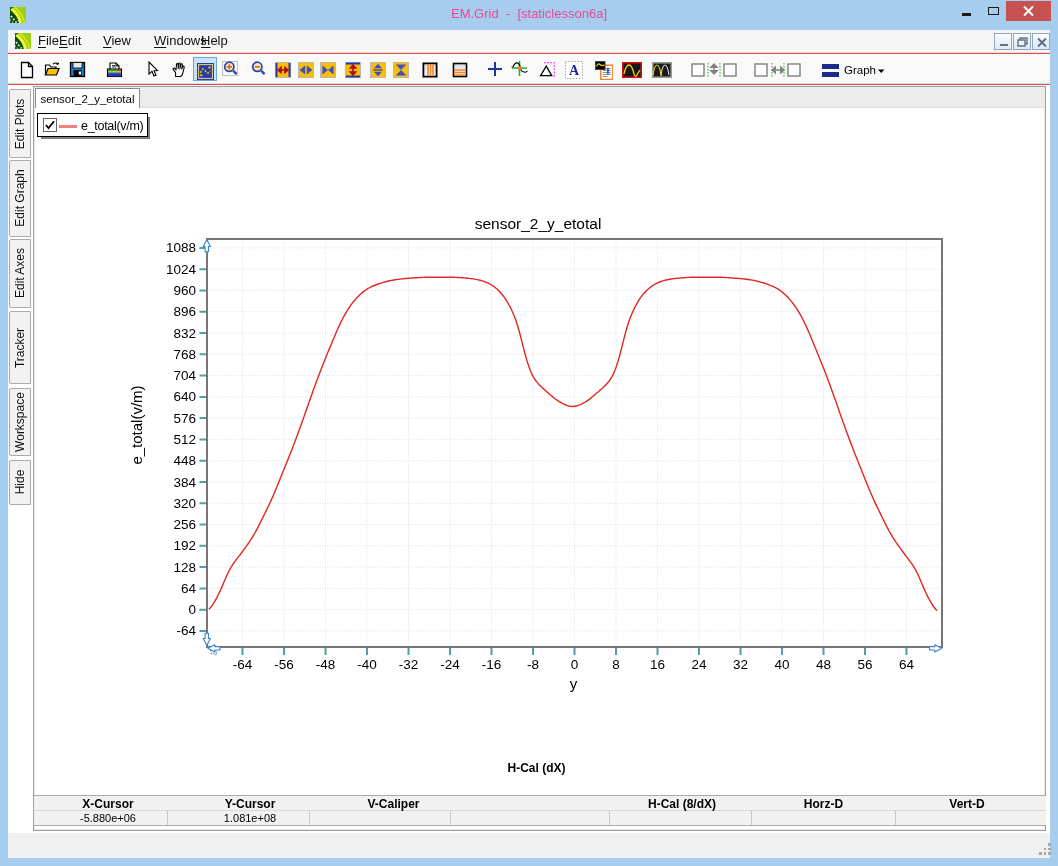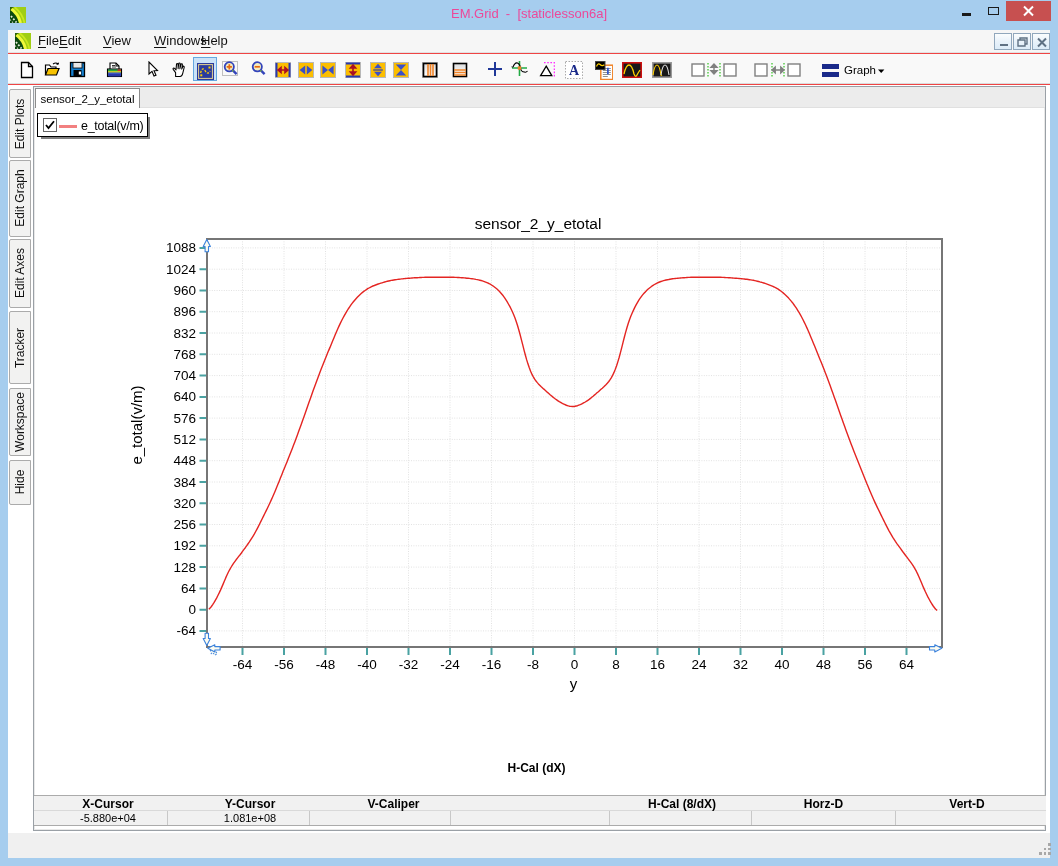--- a/index.html
+++ b/index.html
@@ -316,21 +316,21 @@
       </svg>
 <div class="abs" style="left:26px;top:710px;width:1012px;height:31px;background:#f1f1f1;border-top:1px solid #ababab;border-bottom:1px solid #ababab"></div>
       <div class="abs" style="left:26px;top:725px;width:1012px;height:1px;background:#d9d9d9"></div>
       <div class="hdrcell" style="left:100px;top:712px">X-Cursor</div>
       <div class="hdrcell" style="left:242px;top:712px">Y-Cursor</div>
       <div class="hdrcell" style="left:385.5px;top:712px">V-Caliper</div>
       <div class="hdrcell" style="left:528.5px;top:676px">H-Cal (dX)</div>
       <div class="hdrcell" style="left:674px;top:712px">H-Cal (8/dX)</div>
       <div class="hdrcell" style="left:815.5px;top:712px">Horz-D</div>
       <div class="hdrcell" style="left:959px;top:712px">Vert-D</div>
-      <div class="valcell" style="left:100px;top:727px">-5.880e+04</div>
+      <div class="valcell" style="left:100px;top:727px">-5.880e+06</div>
       <div class="valcell" style="left:242px;top:727px">1.081e+08</div>
       <div class="abs" style="left:159px;top:726px;width:1px;height:14px;background:#c8c8c8"></div>
       <div class="abs" style="left:300.5px;top:726px;width:1px;height:14px;background:#c8c8c8"></div>
       <div class="abs" style="left:442px;top:726px;width:1px;height:14px;background:#c8c8c8"></div>
       <div class="abs" style="left:600.5px;top:726px;width:1px;height:14px;background:#c8c8c8"></div>
       <div class="abs" style="left:742.5px;top:726px;width:1px;height:14px;background:#c8c8c8"></div>
       <div class="abs" style="left:887px;top:726px;width:1px;height:14px;background:#c8c8c8"></div>
 </div>
 <div class="statusbar"></div>
     <div class="abs" style="left:1040px;top:813px;width:2.5px;height:2.5px;background:#a8a8a8"></div>

